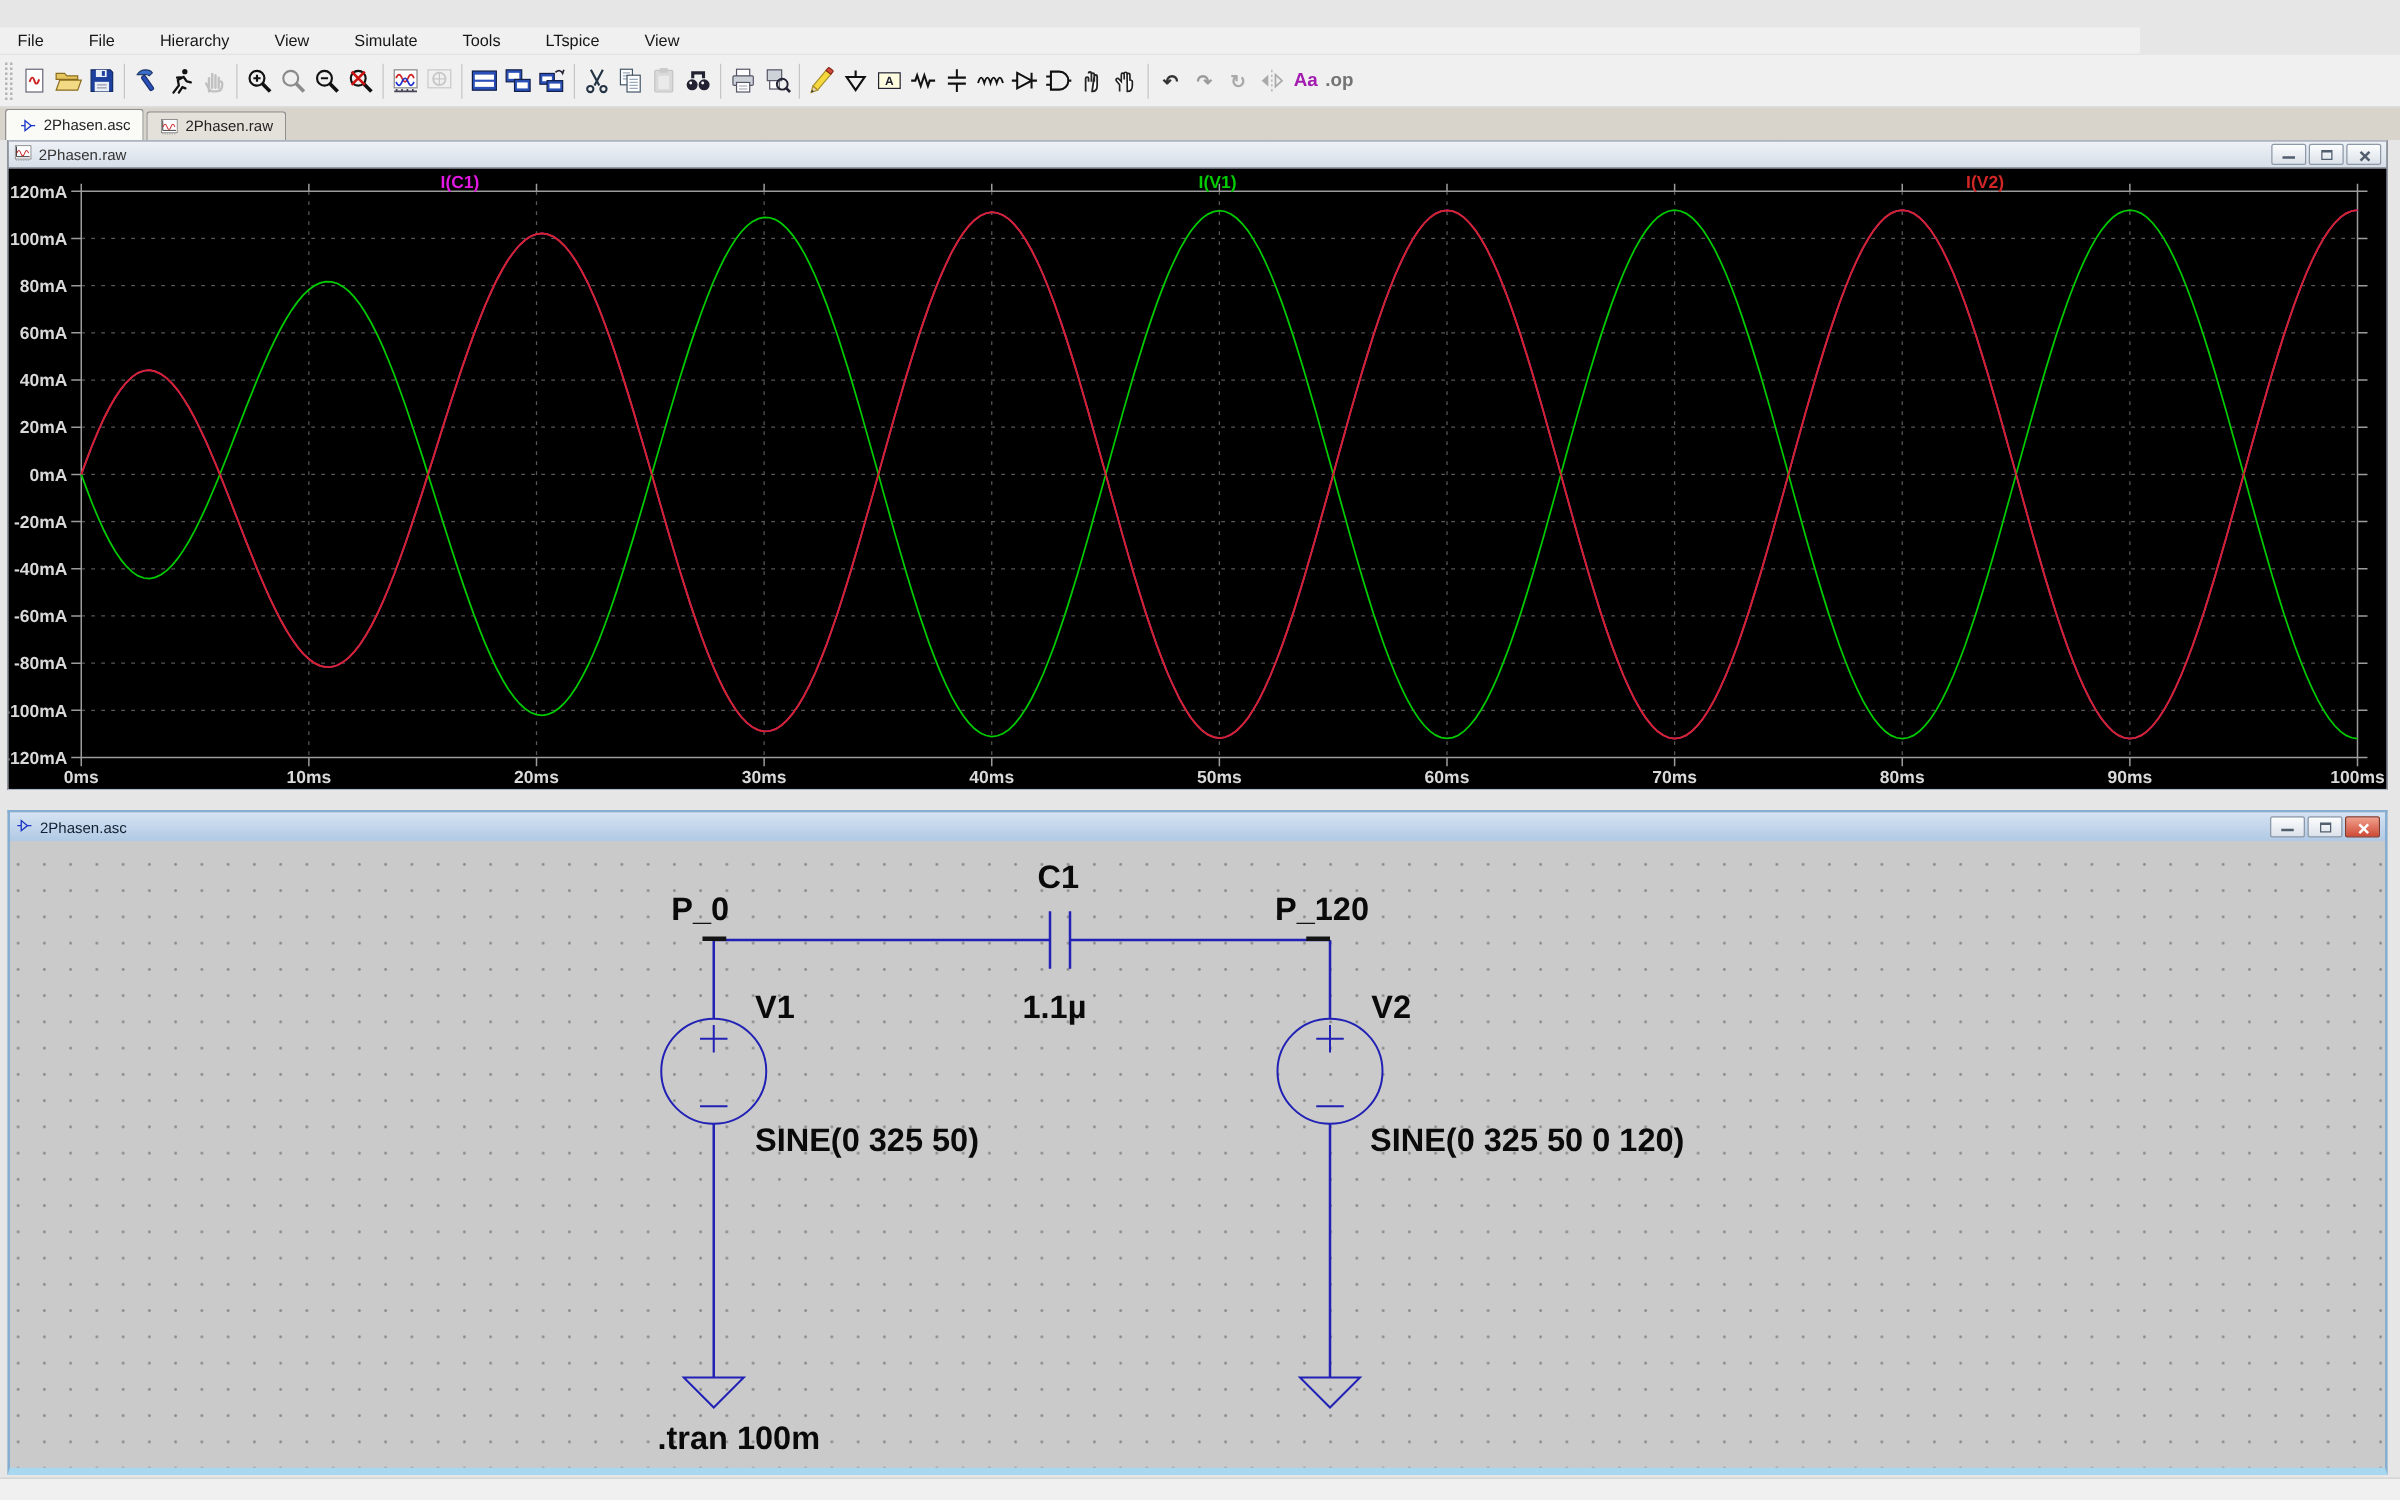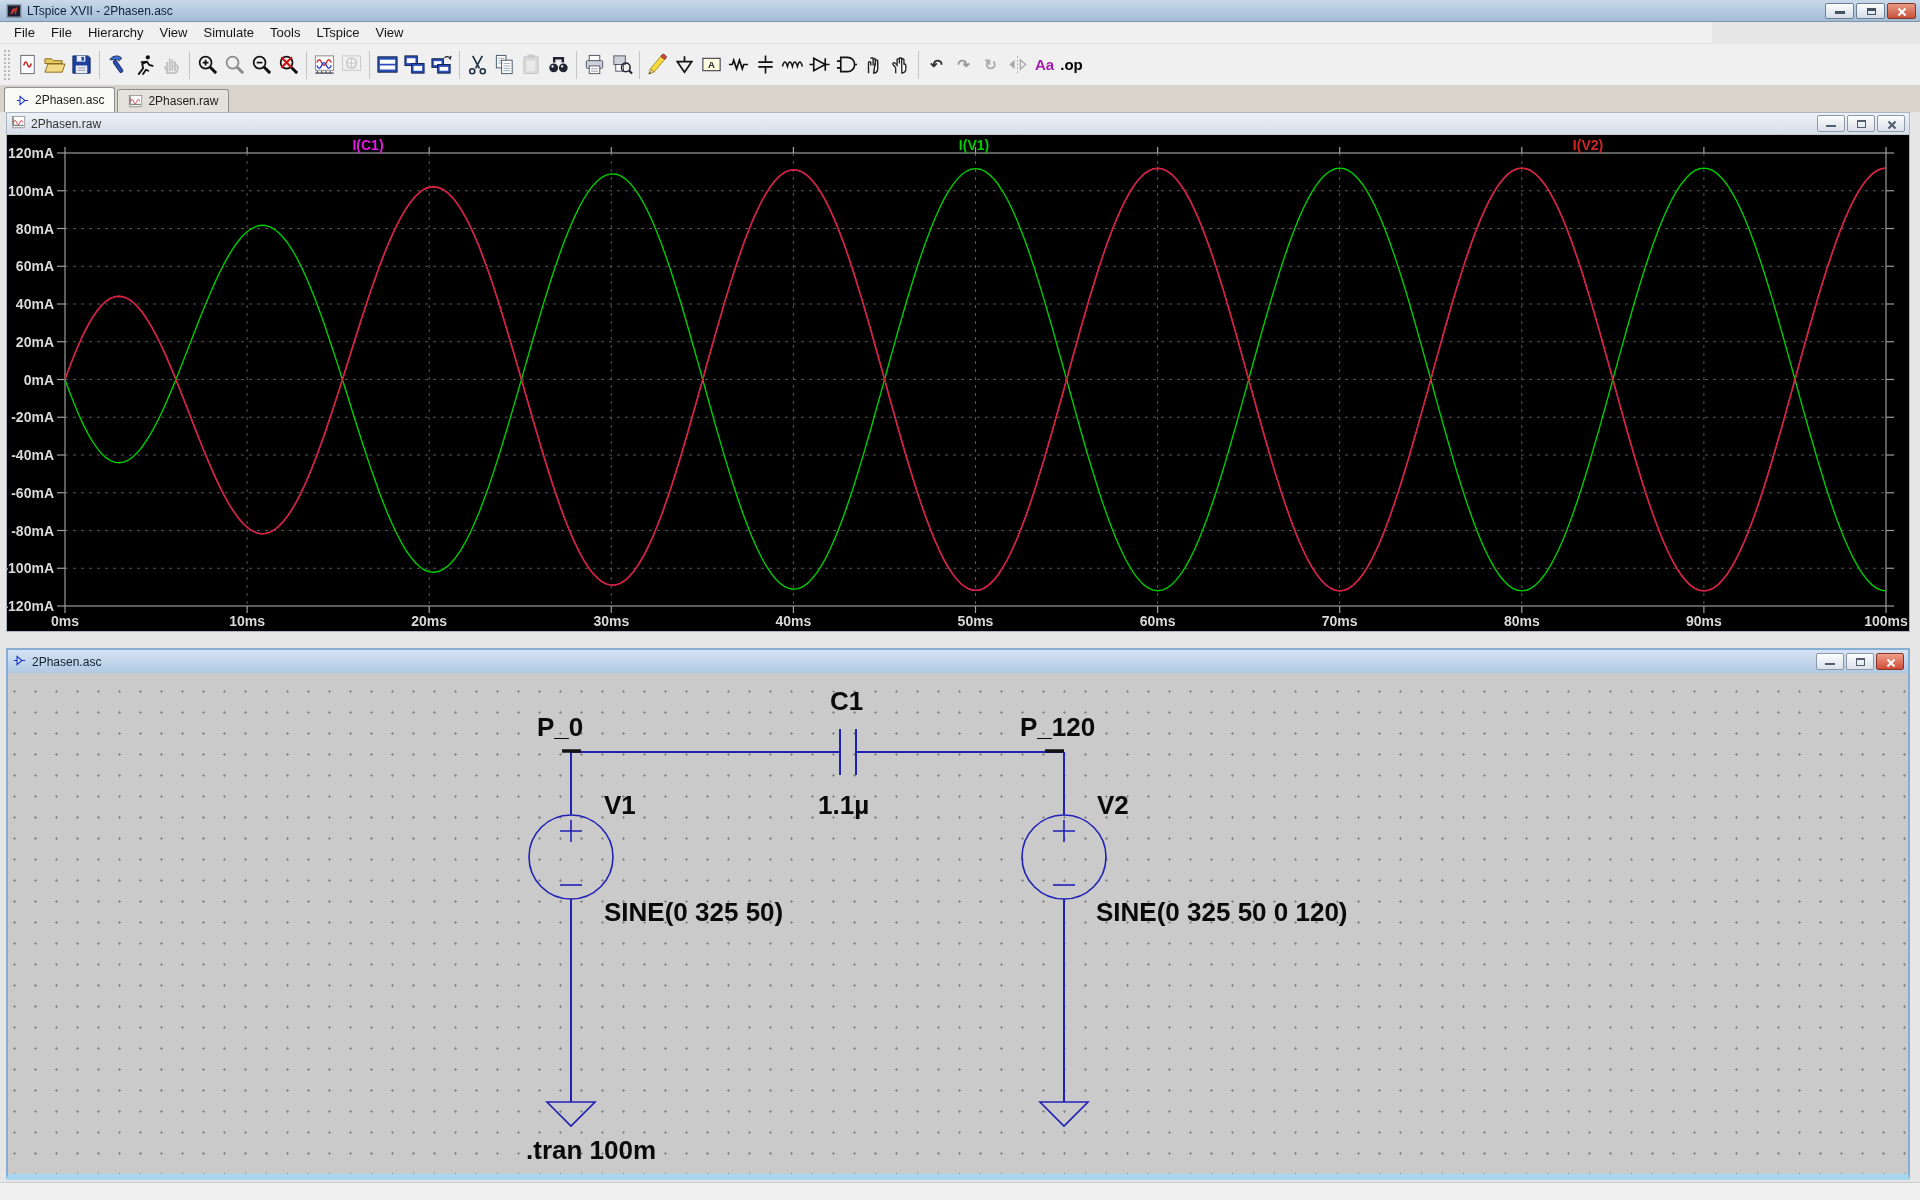--- a/index.html
+++ b/index.html
@@ -20,21 +20,21 @@
   .wbtn.close { background:linear-gradient(#e89a85,#c8523a); border-color:#8a3626; }
   .wbtn .g-min { position:absolute; left:9px; bottom:4px; width:10px; height:3px; background:#44525f; }
   .wbtn .g-res { position:absolute; left:10px; top:4px; width:9px; height:7px; border:1.5px solid #44525f; border-top-width:3px; }
   .wbtn .g-x::before, .wbtn .g-x::after { content:""; position:absolute; left:13px; top:3px;
     width:2px; height:10px; background:#fff; }
   .wbtn .g-x::before { transform:rotate(45deg); }
   .wbtn .g-x::after  { transform:rotate(-45deg); }
 
   
   .menubar { position:absolute; left:0; top:22px; width:1712px; height:22px;
-    background:#f0f0f0; display:flex; align-items:center; padding-left:6px; border-bottom:1px solid #e2e2e2; }
+    background:#f0f0f0; display:flex; align-items:center; padding-left:6px; border-bottom:1px solid #e2e2e2;gap:20px; }
   .menu-item { font-size:13px; color:#151515; padding:2px 8px; }
 
   
   .toolbar { position:absolute; left:0; top:44px; width:1920px; height:42px;
     background:#f0f0f0; border-bottom:1px solid #d5d5d5; display:flex; align-items:center; padding-left:2px; }
   .tb-handle { width:6px; height:30px; border-left:2px dotted #b5b5b5; border-right:2px dotted #b5b5b5; margin:0 4px 0 2px; }
   .tb-btn { width:27px; height:32px; display:flex; align-items:center; justify-content:center; border-radius:2px; }
   .tb-btn svg { width:23px; height:23px; }
   .tb-btn.disabled { filter:grayscale(1); opacity:.45; }
   .tb-sep { width:1px; height:28px; background:#c5c5c5; margin:0 4px; }
@@ -80,39 +80,20 @@
   
   .statusbar { position:absolute; left:0; top:1182px; width:1920px; height:18px;
     background:#f0f0f0; border-top:1px solid #cdcdcd; font-size:11px; color:#444;
     display:flex; align-items:center; padding-left:8px; }
 </style>
 </head>
 <body>
 
 <div id="app">
 
-  <div class="titlebar">
-    <span class="appicon">
-      <svg viewBox="0 0 24 24">
-          <rect x="1" y="2" width="22" height="20" fill="#6f7d8c"></rect>
-          <rect x="3" y="4" width="18" height="16" fill="#1b1e30"></rect>
-          <path d="M7 17 l4.5-9 l-1 5.5 l5.5-6.5 l-2.2 9.5" stroke="#e23b2e" stroke-width="1.8" fill="none"></path>
-        </svg>
-    </span>
-    <span class="title">LTspice XVII - 2Phasen.asc</span>
-    <span class="winbtns">
-      <span class="wbtn">
-          <span class="g-min"></span>
-        </span>
-      <span class="wbtn">
-          <span class="g-res"></span>
-        </span>
-      <span class="wbtn close"><span class="g-x"></span></span>
-    </span>
-  </div>
 
   <div class="menubar" id="menubar">
       <span class="menu-item">File</span>
       <span class="menu-item">File</span>
       <span class="menu-item">Hierarchy</span>
       <span class="menu-item">View</span>
       <span class="menu-item">Simulate</span>
       <span class="menu-item">Tools</span>
       <span class="menu-item">LTspice</span>
       <span class="menu-item">View</span>
@@ -346,21 +327,21 @@
         <svg viewBox="0 0 24 24">
           <path d="M12 3 v18" stroke="#555" stroke-dasharray="2 2"></path>
           <path d="M9 7 L3.5 12 l5.5 5 z" fill="#555"></path>
           <path d="M15 7 l5.5 5 l-5.5 5 z" fill="none" stroke="#555" stroke-width="1.4"></path>
         </svg>
       </span>
       <span class="tb-btn">
         <span class="tb-glyph" style="color: #a21caf;">Aa</span>
       </span>
       <span class="tb-btn">
-        <span class="tb-glyph" style="color: #000000;">.op</span>
+        <span class="tb-glyph" style="color: #737373;">.op</span>
       </span>
     </div>
 
   <div class="tabbar" id="tabbar">
       <span class="tab active">
         <svg viewBox="0 0 24 24">
           <path d="M3 12 h5 M16 12 h5 M8 5.5 v13 l8 -6.5 z" fill="none" stroke="#1a35c4" stroke-width="1.7"></path>
         </svg>
         <span>2Phasen.asc</span>
       </span>

